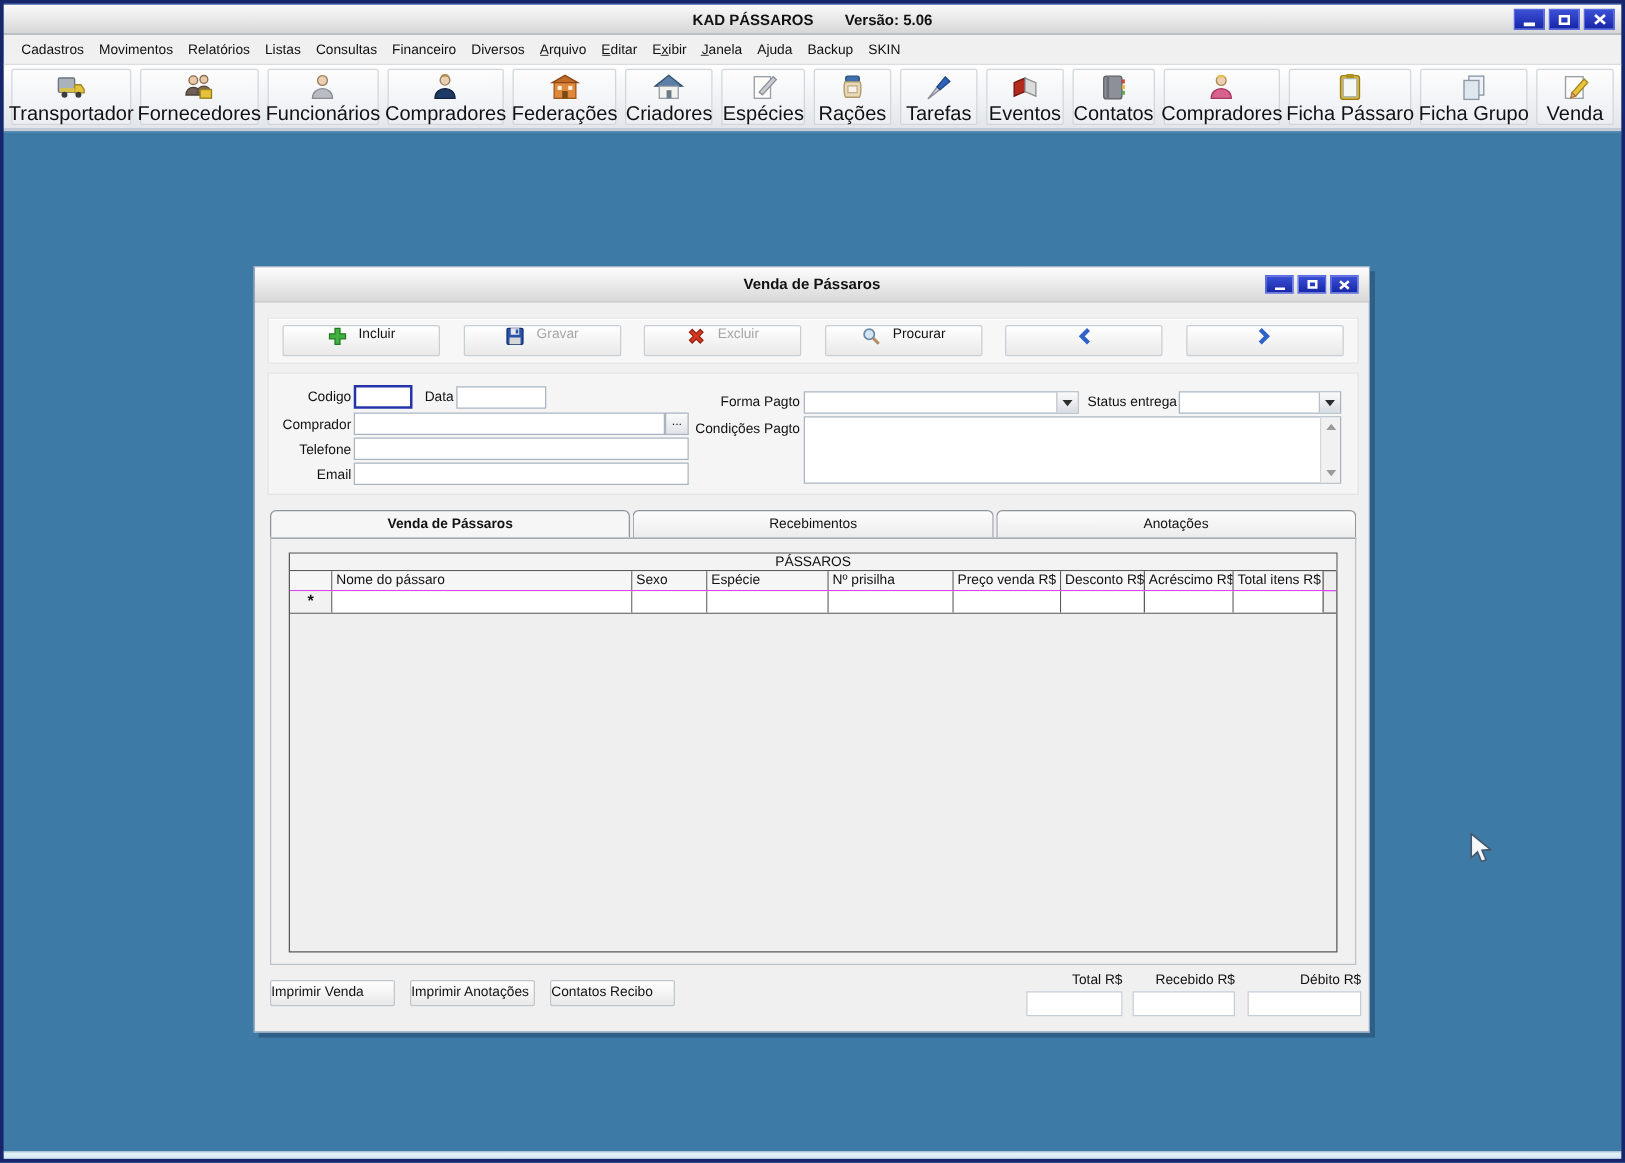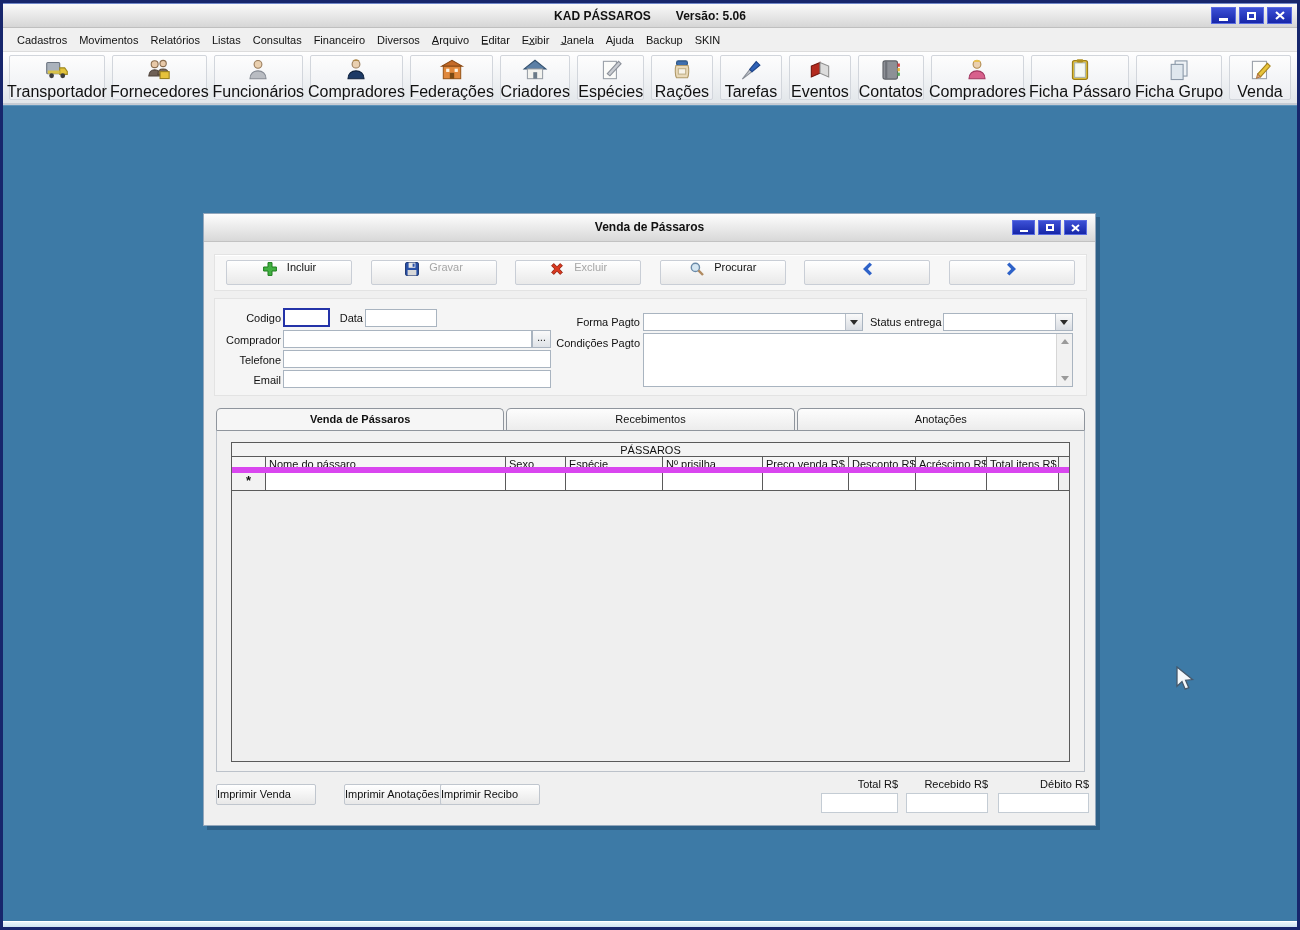--- a/index.html
+++ b/index.html
@@ -121,21 +121,21 @@
   .tab.active { font-weight:bold; background:#f6f6f6; }
   .tab-body {
     position:absolute; left:12px; top:216px; width:869px; height:342px;
     background:#f1f1f1; border:1px solid #bcc2ca; border-top:1px solid #8f959d;
   }
 
   
   .grid { position:absolute; left:14px; top:11px; width:839px; height:320px; border:1px solid #5a5a5a; background:#efefef; }
   .grid-caption { height:14px; line-height:14px; text-align:center; border-bottom:1px solid #5a5a5a; background:#f3f3f3; }
   .grow { display:flex; }
-  .ghead { height:16px; border-bottom:6px solid #d946ef; }
+  .ghead { height:16px; border-bottom:1px solid #d946ef; }
   .gcell { border-right:1px solid #5a5a5a; padding:0 3px; overflow:hidden; white-space:nowrap; line-height:15px; background:#f6f6f6; flex:0 0 auto; }
   .gsel { flex:0 0 34px; text-align:center; padding:0; }
   .gfill { flex:1 1 auto; border-right:none; background:transparent; }
   .gdata { height:18px; border-bottom:1px solid #5a5a5a; }
   .gdata .gcell { background:#fff; line-height:17px; }
   .gdata .gsel { background:#f2f2f2; font-size:13px; font-weight:bold; line-height:16px; }
   .gdata .gfill { background:transparent; }
 
   
   .pbtn {
@@ -473,21 +473,21 @@
         </div>
 
       <div class="tab-body">
         <div class="grid">
           <div class="grid-caption">PÁSSAROS</div>
           <div class="grow ghead">
               <div class="gcell gsel"></div>
               <div class="gcell" style="width: 240px;">Nome do pássaro</div>
               <div class="gcell" style="width: 60px;">Sexo</div>
               <div class="gcell" style="width: 97px;">Espécie</div>
-              <div class="gcell" style="width: 100px; text-decoration: underline;">Nº prisilha</div>
+              <div class="gcell" style="width: 100px;">Nº prisilha</div>
               <div class="gcell" style="width: 86px;">Preço venda R$</div>
               <div class="gcell" style="width: 67px;">Desconto R$</div>
               <div class="gcell" style="width: 71px;">Acréscimo R$</div>
               <div class="gcell" style="width: 72px;">Total itens R$</div>
               <div class="gcell gfill"></div>
             </div>
           <div id="grid-rows">
               <div class="grow gdata">
                 <div class="gcell gsel">*</div>
                 <div class="gcell" style="width: 240px;"></div>
@@ -499,22 +499,22 @@
                 <div class="gcell" style="width: 71px;"></div>
                 <div class="gcell" style="width: 72px;"></div>
                 <div class="gcell gfill"></div>
               </div>
             </div>
         </div>
       </div>
 
       <div id="print-buttons">
           <div class="pbtn" style="left: 12px;">Imprimir Venda</div>
-          <div class="pbtn" style="left: 140px;">Imprimir Anotações</div>
-          <div class="pbtn" style="left: 236px;">Imprimir Recibo</div>
+          <div class="pbtn" style="left: 124px;">Imprimir Anotações</div>
+          <div class="pbtn" style="left: 236px;">Contatos Recibo</div>
         </div>
       <div id="totals">
           <div class="total-group" style="left: 617px; width: 77px;"><div class="total-label">Total R$</div><input class="total-input" value="" style=""></div>
           <div class="total-group" style="left: 702px; width: 82px;"><div class="total-label">Recebido R$</div><input class="total-input" value="" style=""></div>
           <div class="total-group" style="left: 794px; width: 91px;"><div class="total-label">Débito R$</div><input class="total-input" value="" style=""></div>
         </div>
 
     </div>
 
     <svg class="cursor" width="20" height="28" viewBox="0 0 20 28">

